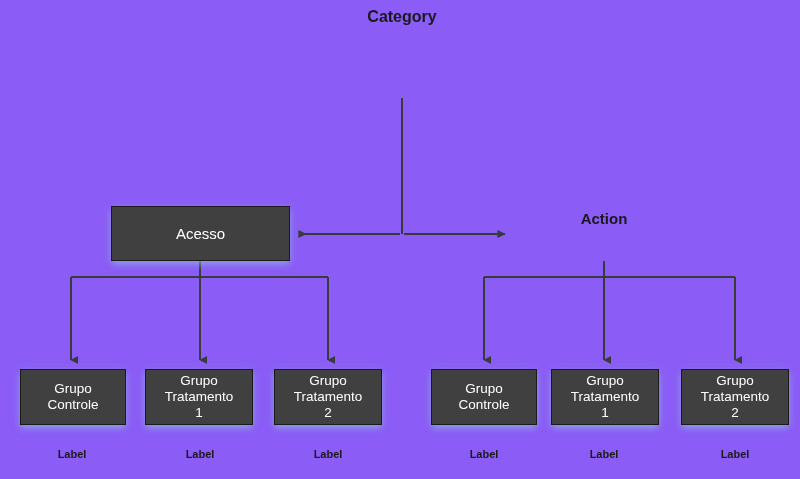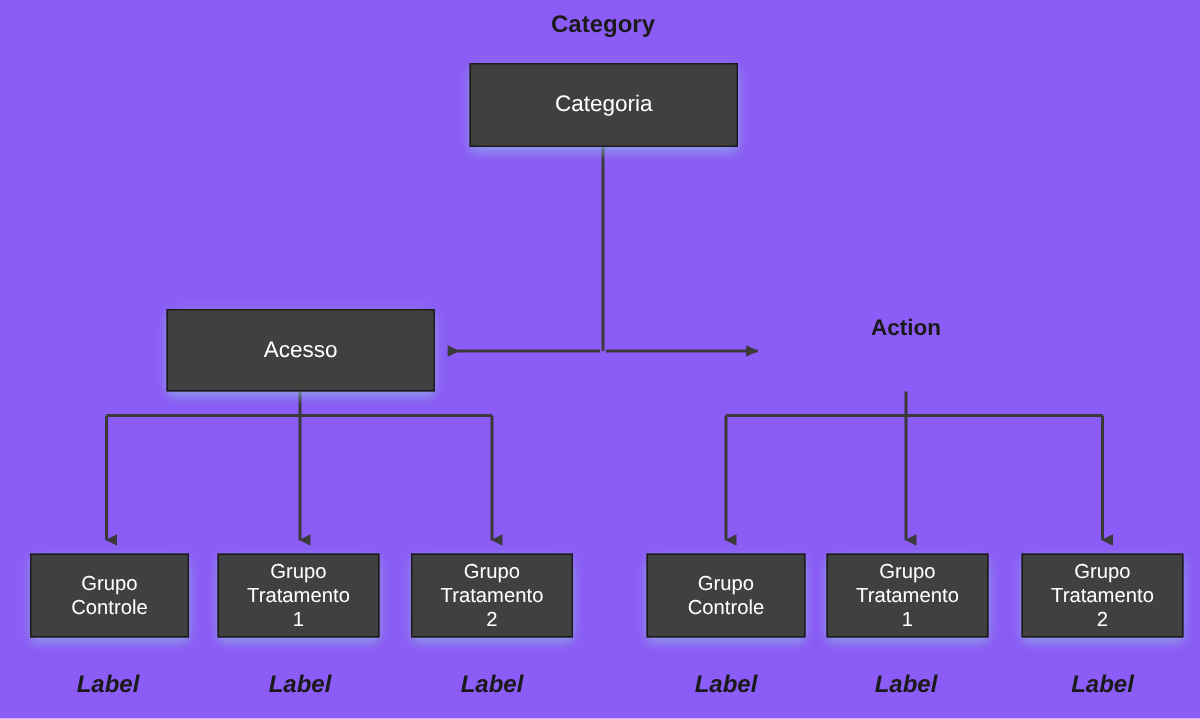--- a/index.html
+++ b/index.html
@@ -63,22 +63,21 @@
     transform: translateX(-50%);
   }
   .cap-category {
     font-size: 16px;
   }
   .cap-action {
     font-size: 15px;
     margin-top: 37px;
   }
   .cap-label {
-    font-size: 16px;
-    font-style: italic;
+    font-size: 11px;
   }
 </style>
 </head>
 <body>
 
 <div id="canvas">
 
   <svg id="wires" viewBox="0 0 800 479" xmlns="http://www.w3.org/2000/svg">
     <defs>
       <marker id="arrow-down" markerWidth="9" markerHeight="9" refX="4.5" refY="7.6" orient="auto" markerUnits="userSpaceOnUse">
@@ -112,23 +111,20 @@
       <path d="M735,277 L735,360" marker-end="url(#arrow-down)"></path>
     </g>
   </svg>
 
   <div class="cap cap-category" style="left:402px; top:8px;">Category</div>
 
   <div class="cap cap-action" style="left:200px; top:173px;">Action</div>
 
   <div class="cap cap-action" style="left:604px; top:173px;">Action</div>
 
-  <div class="node node-root" style="left:313px; top:42px; width:179px; height:56px;">
-    <span class="node-text">Categoria</span>
-  </div>
 
   <div class="node node-action" style="left:111px; top:206px; width:179px; height:55px;">
     <span class="node-text">Acesso</span>
   </div>
 
 
   <div class="node node-leaf" style="left:20px; top:369px; width:106px; height:56px;">
     <span class="node-text">Grupo
 Controle</span>
   </div>

